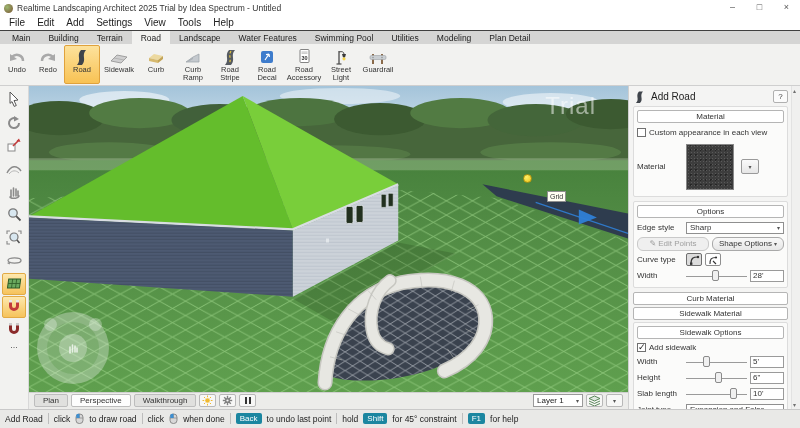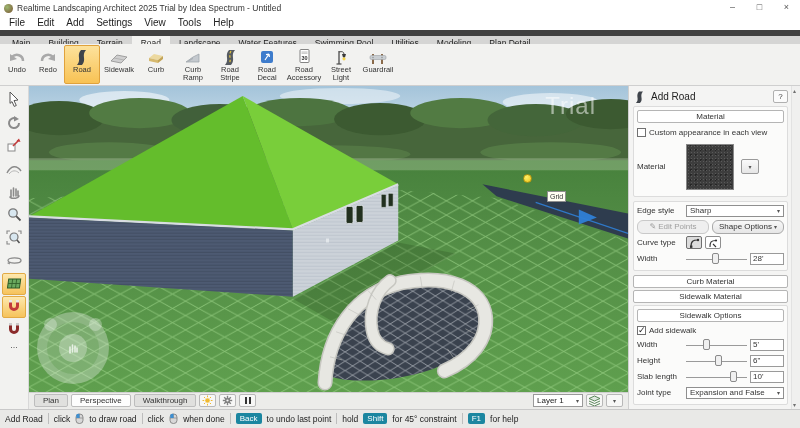--- a/index.html
+++ b/index.html
@@ -14,21 +14,21 @@
     background:radial-gradient(circle at 35% 35%, #9cb871, #7a5230); flex:none; }
   .title { font-size:8.5px; color:#333; }
   .win-controls { margin-left:auto; display:flex; height:16px; }
   .win-controls span { width:27px; text-align:center; line-height:15px; font-size:9px; color:#555; }
 
   
   .menubar { height:15px; display:flex; align-items:center; padding-left:3px; background:#fff; }
   .menubar span { padding:0 6px; font-size:10px; color:#222; }
 
   
-  .tabstrip { height:14px; background:#d5d5d4; border-top:6px solid #404040; display:flex; padding-left:3px; }
+  .tabstrip { height:14px; background:#d5d5d4; border-top:1px solid #404040; display:flex; padding-left:3px; }
   .tab { padding:0 9px; line-height:14px; font-size:8.5px; color:#222; }
   .tab.selected { background:#f2f2f0; }
 
   
   .ribbon { height:45px; background:#f2f2f0; border-bottom:1px solid #cfcfcf; display:flex; padding:1px 2px; gap:1px; }
   .rbtn { width:36px; display:flex; flex-direction:column; align-items:center; padding-top:2px; border-radius:2px; border:1px solid transparent; }
   .rbtn.narrow { width:30px; }
   .rbtn.selected { background:linear-gradient(#fde29c,#f8c254); border-color:#e0a23c; }
   .ricon { height:18px; display:flex; align-items:center; justify-content:center; }
   .rlabel { font-size:7.5px; line-height:8px; text-align:center; color:#333; }
@@ -489,20 +489,21 @@
         <div class="prow tall">
           <span class="plabel">Material</span>
           <span class="swatch"></span>
           <span class="dropbtn">
               <span class="chev"></span>
             </span>
         </div>
       </div>
 
       <div class="psection">
+        <div class="pbar">Options</div>
         <div class="prow">
           <span class="plabel">Edge style</span>
           <span class="pselect">
             <span class="val">Sharp</span>
             <span class="chev"></span>
           </span>
         </div>
         <div class="prow">
           <span class="pbtn disabled">
             <span class="pencil"></span>

